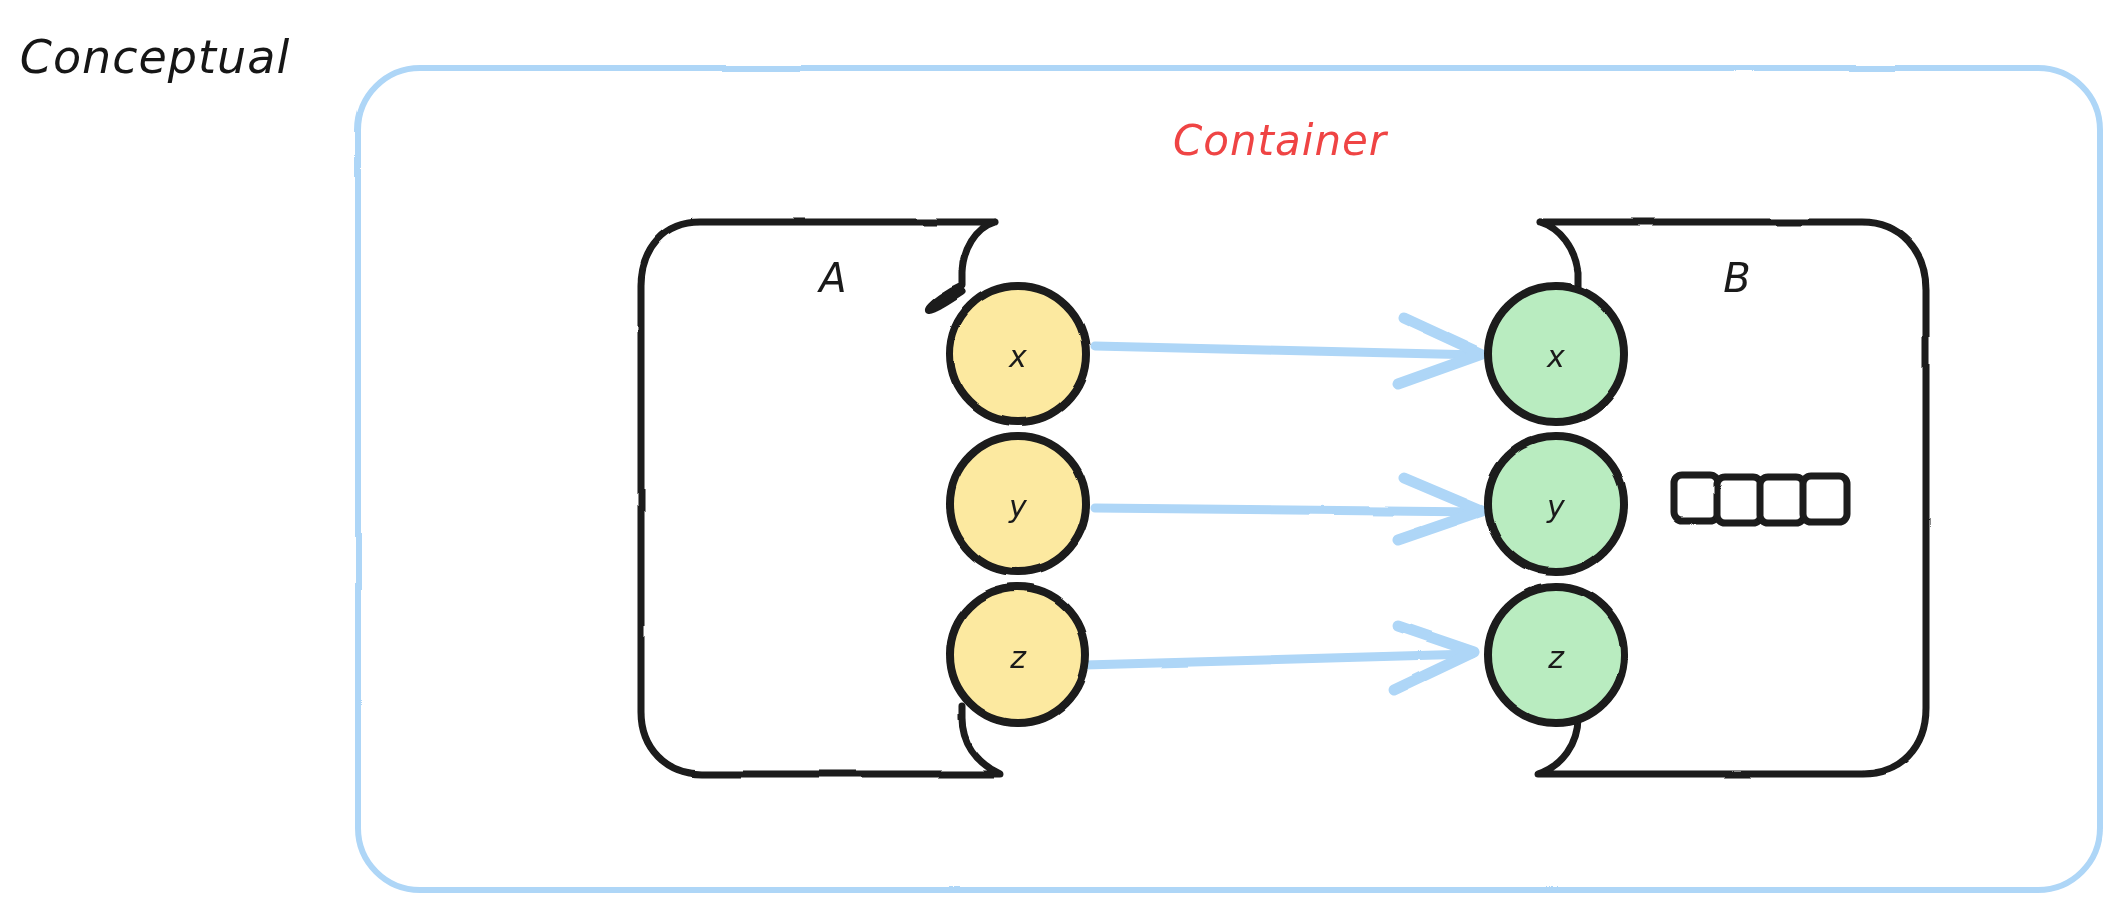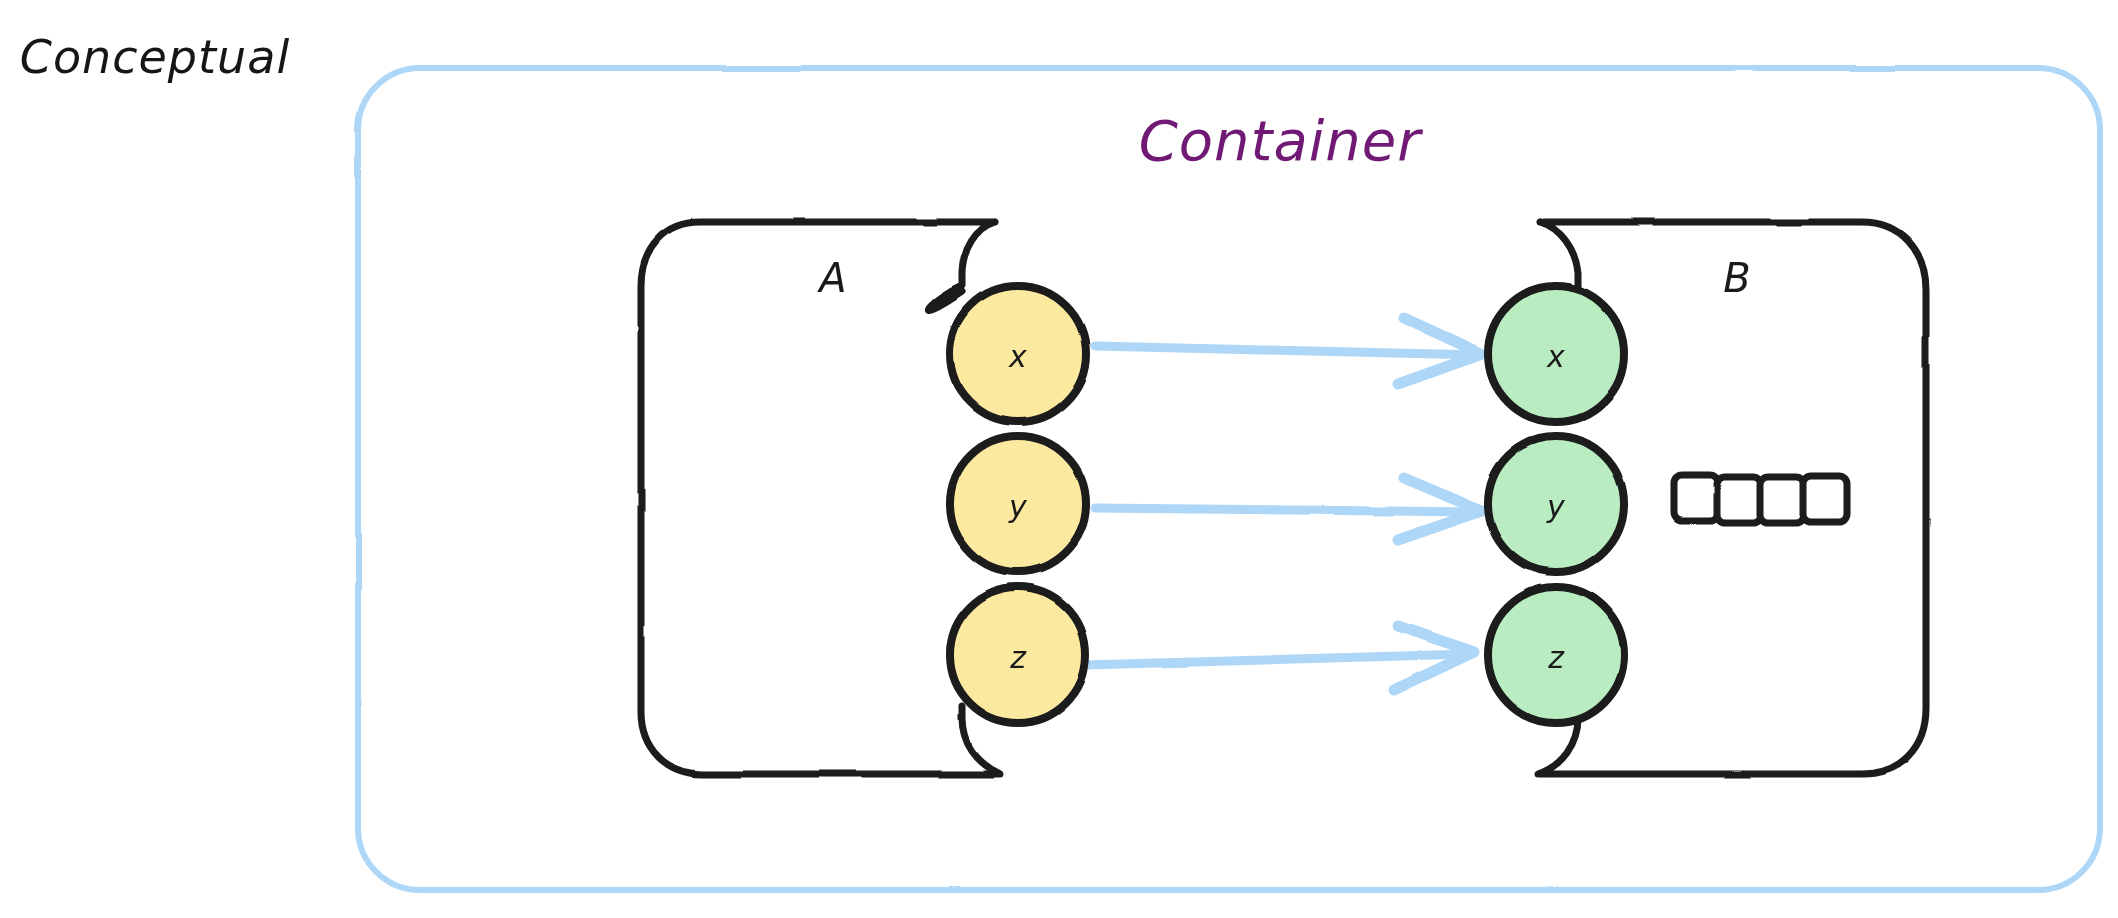--- a/index.html
+++ b/index.html
@@ -43,22 +43,22 @@
     pointer-events: auto;
   }
   .lbl-title {
     font-size: 46px;
     color: #161616;
     letter-spacing: 1px;
     font-style: italic;
     font-weight: 400;
   }
   .lbl-container {
-    font-size: 56px;
-    color: #701a75;
+    font-size: 42px;
+    color: #ef4444;
     letter-spacing: 1px;
     font-style: italic;
   }
   .lbl-group {
     font-size: 40px;
     color: #1a1a1a;
     font-style: italic;
   }
   .lbl-node {
     font-size: 30px;

